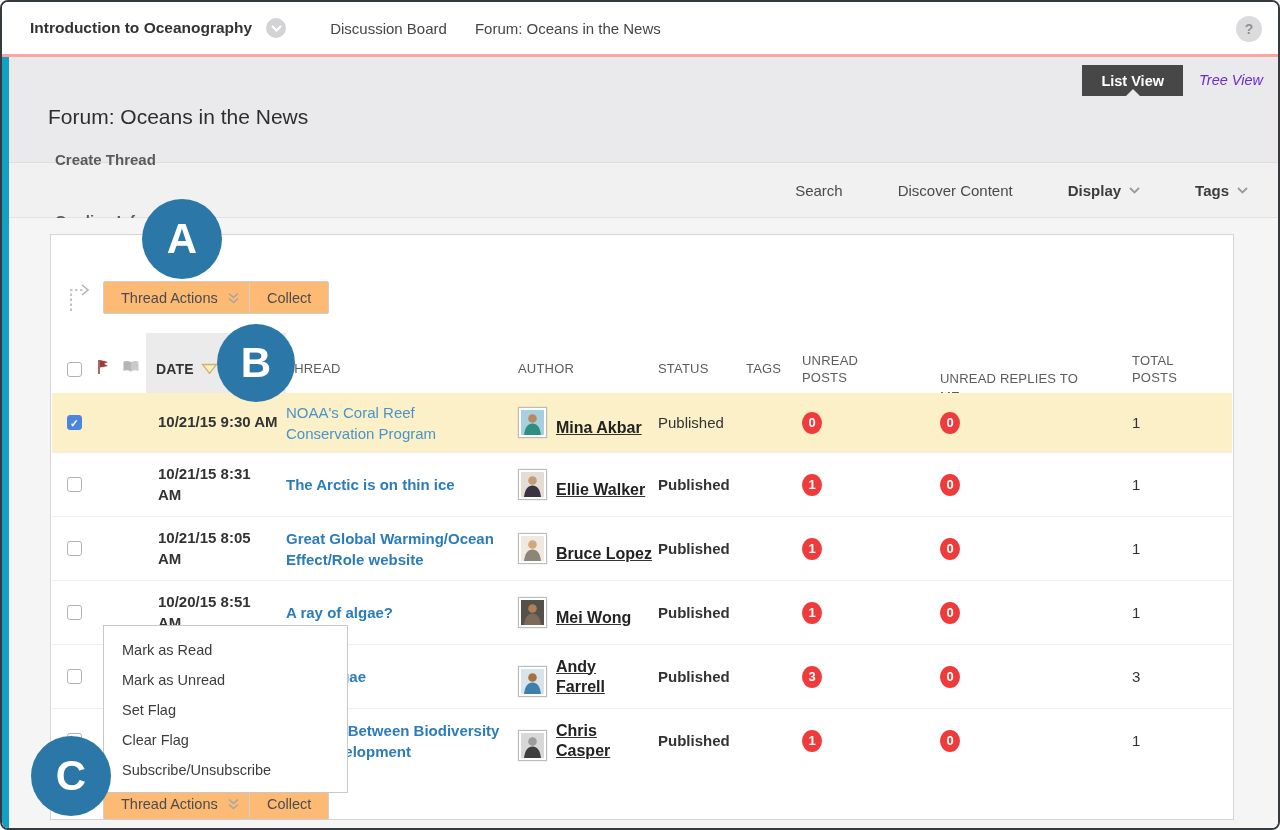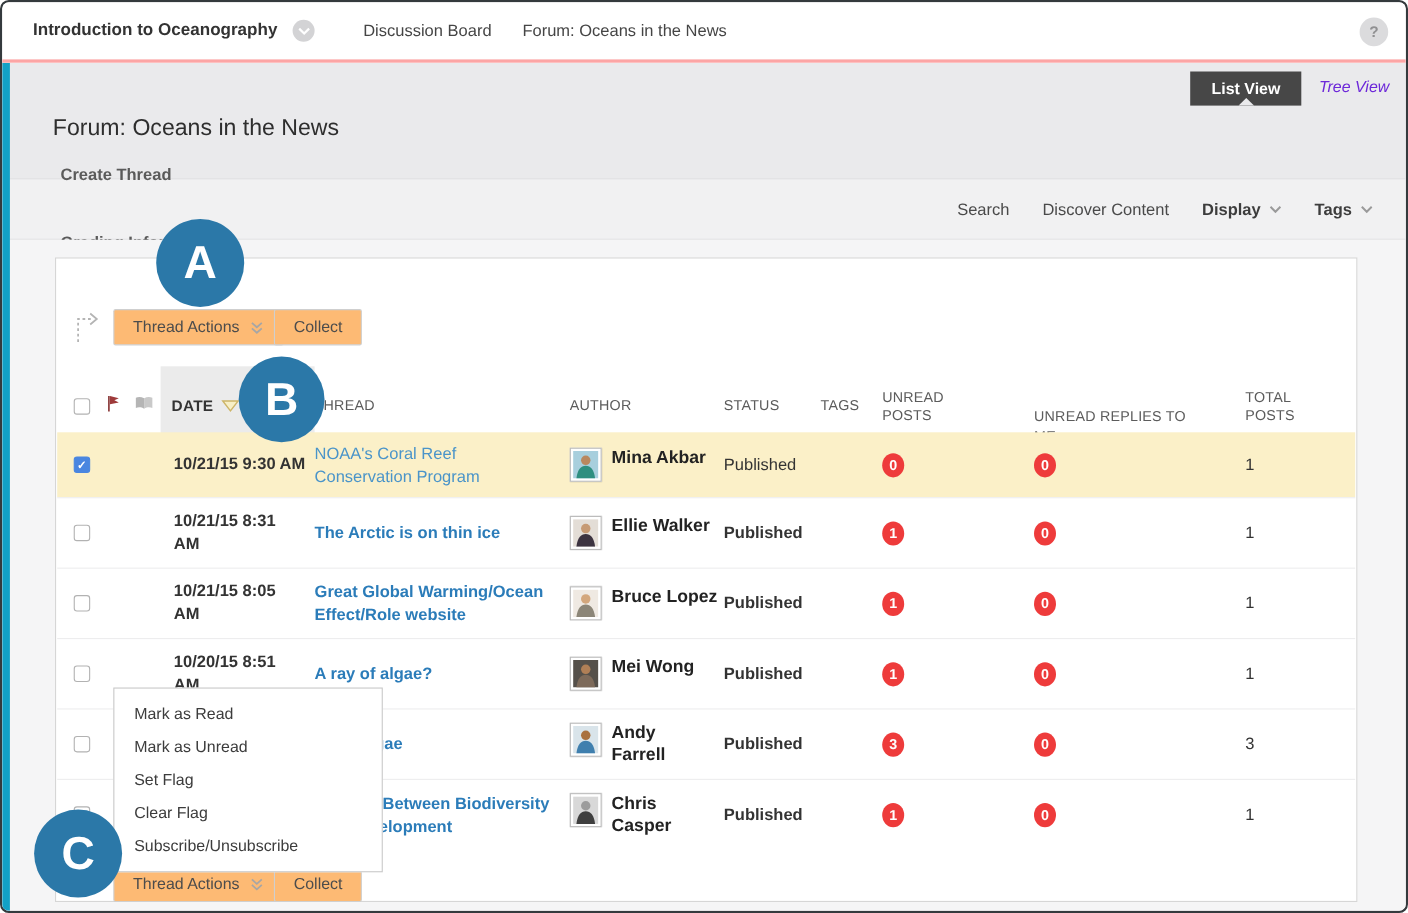--- a/index.html
+++ b/index.html
@@ -21,21 +21,21 @@
   .band { position:absolute; top:55px; left:0; right:0; height:105px; background:#eaeaec; }
   .tab-active { position:absolute; top:8px; right:95px; height:31px; background:#474747; color:#fff; font-size:14.5px; font-weight:bold; display:flex; align-items:center; padding:12px 19px; cursor:pointer; }
   .tab-active::after { content:""; position:absolute; bottom:0; left:50%; margin-left:-7px; border-left:7px solid transparent; border-right:7px solid transparent; border-bottom:7px solid #eaeaec; }
   .tab-inactive { position:absolute; top:15px; right:15px; font-size:14.5px; color:#6d28d9; cursor:pointer;font-style:italic; }
   .page-title { position:absolute; left:46px; top:48px; font-size:21px; color:#2e2e2e; }
 
   
   .actionbar { position:absolute; top:160px; left:0; right:0; height:56px; background:#f1f1f2; border-top:1px solid #dfdfe1; border-bottom:1px solid #e2e2e4; display:flex; align-items:center; padding:0 30px 0 53px; }
   .ab-left { display:flex; gap:44px;flex-direction:column; }
   .ab-left .ab-item { font-size:15px; font-weight:600; color:#5a5a5a; cursor:pointer; }
-  .ab-right { margin-left:auto; display:flex; gap:30px; align-items:center; }
+  .ab-right { margin-left:auto; display:flex; gap:55px; align-items:center; }
   .ab-right .ab-item { font-size:15px; color:#4a4a4a; cursor:pointer; display:flex; align-items:center; gap:8px; }
   .ab-right .ab-item.strong { font-weight:bold; color:#3d3d3d; }
 
   
   .content-bg { position:absolute; top:216px; left:0; right:0; bottom:0; background:#f5f5f6; }
   .panel { position:absolute; left:48px; top:232px; width:1184px; height:586px; background:#fff; border:1px solid #d6d6d6; z-index:2; }
 
   .btn { position:absolute; height:33px; background:#fdba74; border:1px solid #cfcfcf; border-radius:2px; font-size:14.5px; color:#4c4c4c; display:inline-flex; align-items:center; padding:0 17px; gap:9px; cursor:pointer; font-family:inherit; }
   .select-arrow { position:absolute; left:12px; top:42px; }
 
@@ -52,21 +52,21 @@
   .row { min-height:64px; background:#fff; }
   .row + .row { border-top:1px solid #ededee; }
   .row.selected { background:#fbf0c8; min-height:59px; border-top:none; }
   .cell { font-size:15px; color:#333; }
   .c-cb { padding-left:15px; }
   .c-date { font-weight:bold; padding:0 14px 0 12px; line-height:1.35; }
   .selected .c-date { white-space:nowrap; }
   .c-thread { padding-right:18px; line-height:1.4; }
   .thread-link { color:#2b7cb9; font-weight:bold; cursor:pointer; }
   .row.read .thread-link { color:#4a94c9; font-weight:400; }
-  .c-author { display:flex; align-items:flex-start; gap:9px; padding-right:6px; }
+  .c-author { display:flex; align-items:flex-end; gap:9px; padding-right:6px;text-decoration:underline; }
   .author-name { font-size:16px; font-weight:bold; color:#222; line-height:1.25; }
   .author-name.narrow { width:62px; }
   .c-status { font-weight:bold; }
   .row.read .c-status { font-weight:400; }
   .c-unread, .c-replies { padding-left:8px; }
   .c-total { padding-left:10px; }
   .badge { display:inline-flex; width:20px; height:22px; border-radius:50%; background:#ee3b3b; color:#fff; font-size:13px; font-weight:bold; align-items:center; justify-content:center; cursor:pointer; }
   .avatar { width:29px; height:31px; background:#fff; border:1px solid #bcbcbc; box-shadow:0 0 1px rgba(0,0,0,.25); padding:2px; flex:none; }
   .avatar svg { display:block; }
   .checkbox { width:15px; height:15px; border:1px solid #b2b2b2; border-radius:3px; background:#fff; cursor:pointer; display:flex; align-items:center; justify-content:center; }

